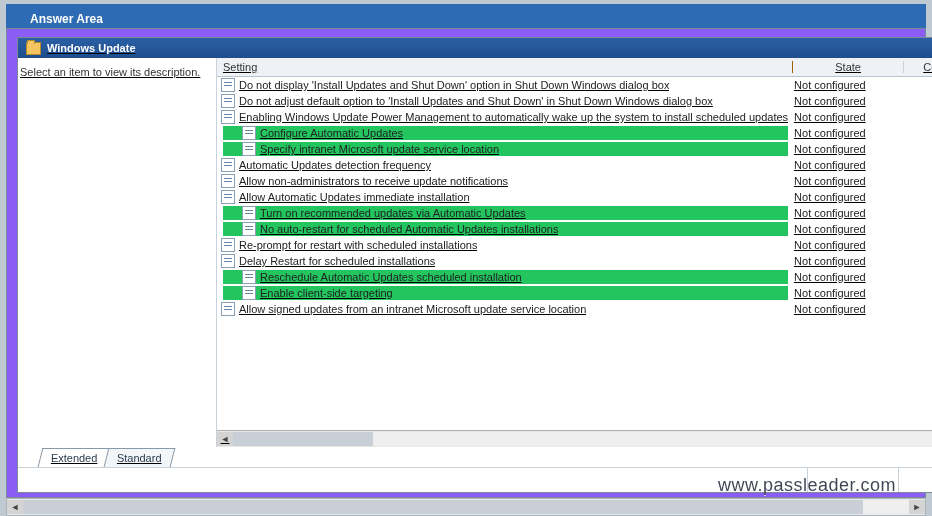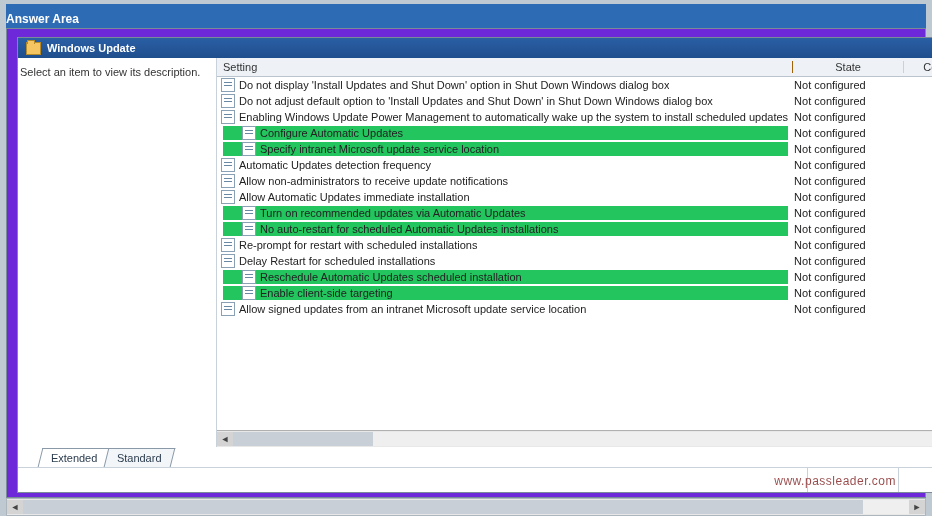--- a/index.html
+++ b/index.html
@@ -14,30 +14,31 @@
     position: relative;
   }
   .answer-bar {
     position: absolute;
     left: 6px; top: 4px; right: 6px;
     height: 30px;
     background: #2d6cb4;
     color: #fff;
     display: flex;
     align-items: center;
-    padding-left: 0;
+    padding-left: 24px;
     font-size: 12px;
     font-weight: bold;
   }
   .outer-scroll {
     position: absolute;
     left: 6px; right: 6px; top: 28px; bottom: 18px;
-    background: #6d28d9;
+    background: #8b5cf6;
     border: 1px solid #7a8a99;
     display: flex;
+    text-decoration: underline;
   }
   .outer-scroll .outer-content {
     flex: 1;
     display: flex;
     flex-direction: column;
   }
   .inner-panel {
     margin: 8px 10px 4px 10px;
     border: 1px solid #7a8a99;
     background: #fff;
@@ -168,22 +169,22 @@
   .blank-area .cell{border-right:1px solid #c9d2da;height:24px;}
   .page-hscroll{
     position:absolute;left:6px;right:6px;bottom:0;height:16px;
     background:#e8e8e8;border:1px solid #aeb6bd;
     display:flex;align-items:center;
   }
   .page-hscroll .hbtn{width:16px;height:14px;background:#d4d4d4;display:flex;align-items:center;justify-content:center;font-size:9px;color:#444;}
   .page-hscroll .track{flex:1;height:14px;background:#efefef;position:relative;}
   .page-hscroll .thumb{position:absolute;left:0;top:0;height:14px;width:840px;background:#c8cfd6;}
   .watermark{
-    position:absolute;right:36px;bottom:28px;
-    color:#7f1d1d;font-size:12px;letter-spacing:.5px;
+    position:absolute;right:36px;bottom:20px;
+    color:#0f172a;font-size:18px;letter-spacing:.5px;
     font-family:Arial,sans-serif;
     text-shadow:0 1px 0 #fff;
     opacity:.8;
   }
   
 </style>
 </head>
 <body>
 
 <div class="answer-bar">

